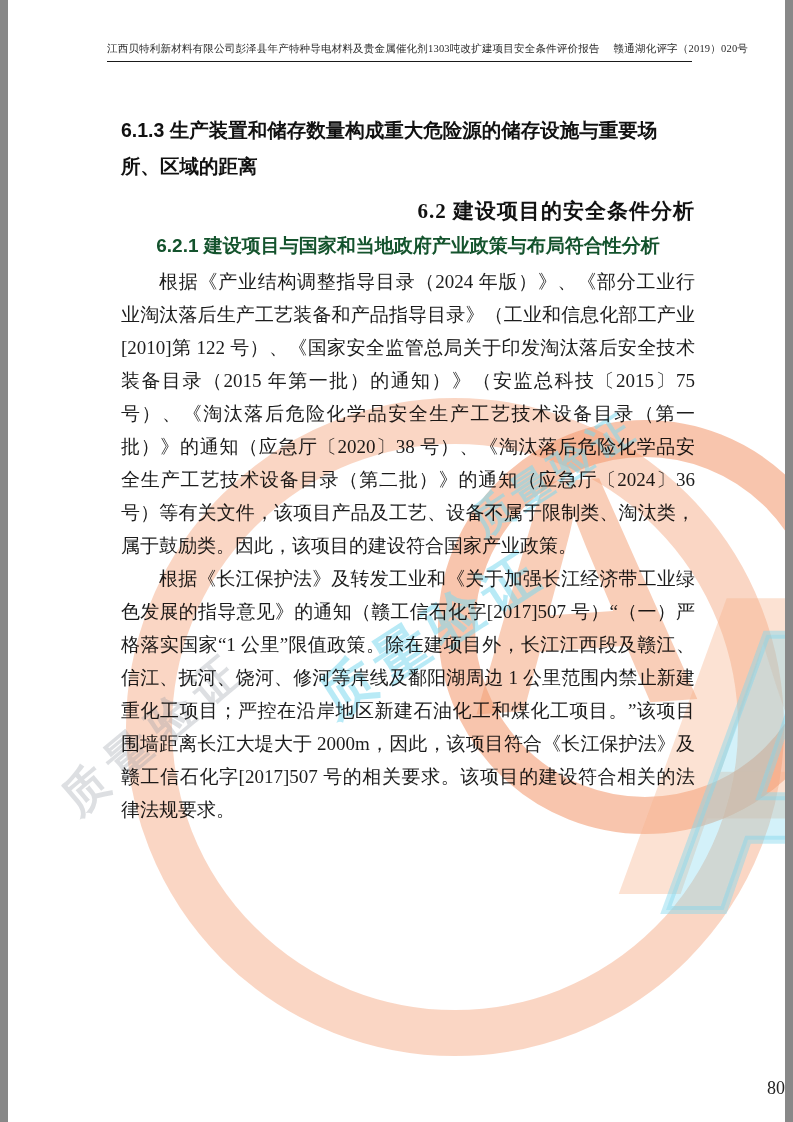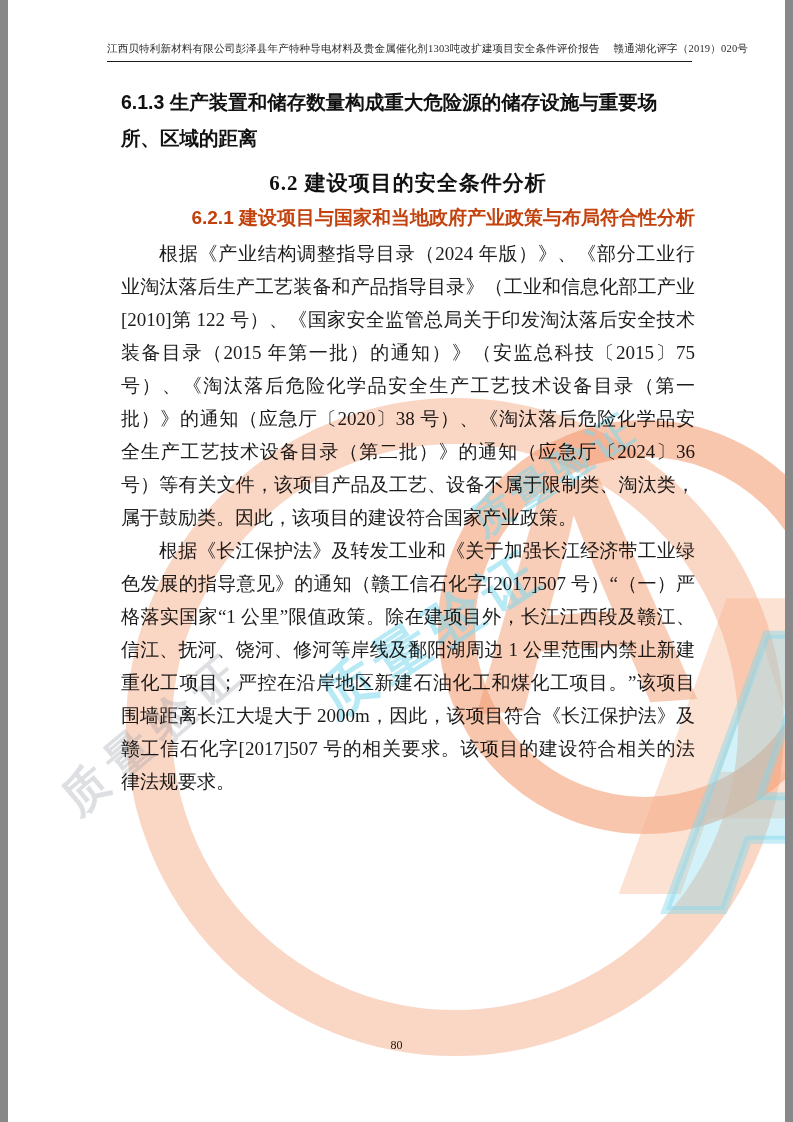--- a/index.html
+++ b/index.html
@@ -18,47 +18,47 @@
     display:flex;justify-content:space-between;align-items:flex-end;
     font-size:10.5px;line-height:14px;color:#2a2a2a;
     border-bottom:1.6px solid #1a1a1a;
     padding-bottom:5px;
     letter-spacing:.2px;
     white-space:nowrap;
   }
   .doc-header .hdr-right{margin-left:14px;}
   
   .content{
-    position:absolute;left:113px;top:84px;width:574px;
+    position:absolute;left:113px;top:112px;width:574px;
     text-align:justify;
   }
   .h-black{ 
     font-family:"Liberation Sans", sans-serif;
     font-weight:bold;font-size:19.5px;line-height:36px;
     color:#111;text-align:left;margin:0 0 4px 0;
   }
   .h-kai{ 
     font-family:"Liberation Serif", serif;
     font-weight:bold;font-size:21px;line-height:34px;
-    color:#111;text-align:center;margin:10px 0 2px 0;
+    color:#111;text-align:right;margin:10px 0 2px 0;
     letter-spacing:1px;
   }
   .h-sub{
     font-family:"Liberation Sans", sans-serif;
     font-weight:bold;font-size:19px;line-height:32px;
-    color:#c2410c;text-align:right;margin:0 0 3px 0;
+    color:#14532d;text-align:center;margin:0 0 3px 0;
   }
   .para{
     font-size:19px;line-height:33px;margin:0;
     text-indent:2em;
   }
   
   .page-number{
-    position:absolute;left:0;right:0;top:1038px;
-    text-align:center;font-size:12px;color:#222;
+    position:absolute;left:0;right:0;top:1078px;
+    text-align:right;font-size:18px;color:#222;
   }
   
   .watermark{
     position:absolute;inset:0;pointer-events:none;
     mix-blend-mode:multiply;
   }
   .wm-ring{position:absolute;border-radius:50%;}
   .wm-ring-big{
     left:118px;top:398px;width:566px;height:566px;
     border:46px solid rgba(243,157,114,0.42);

